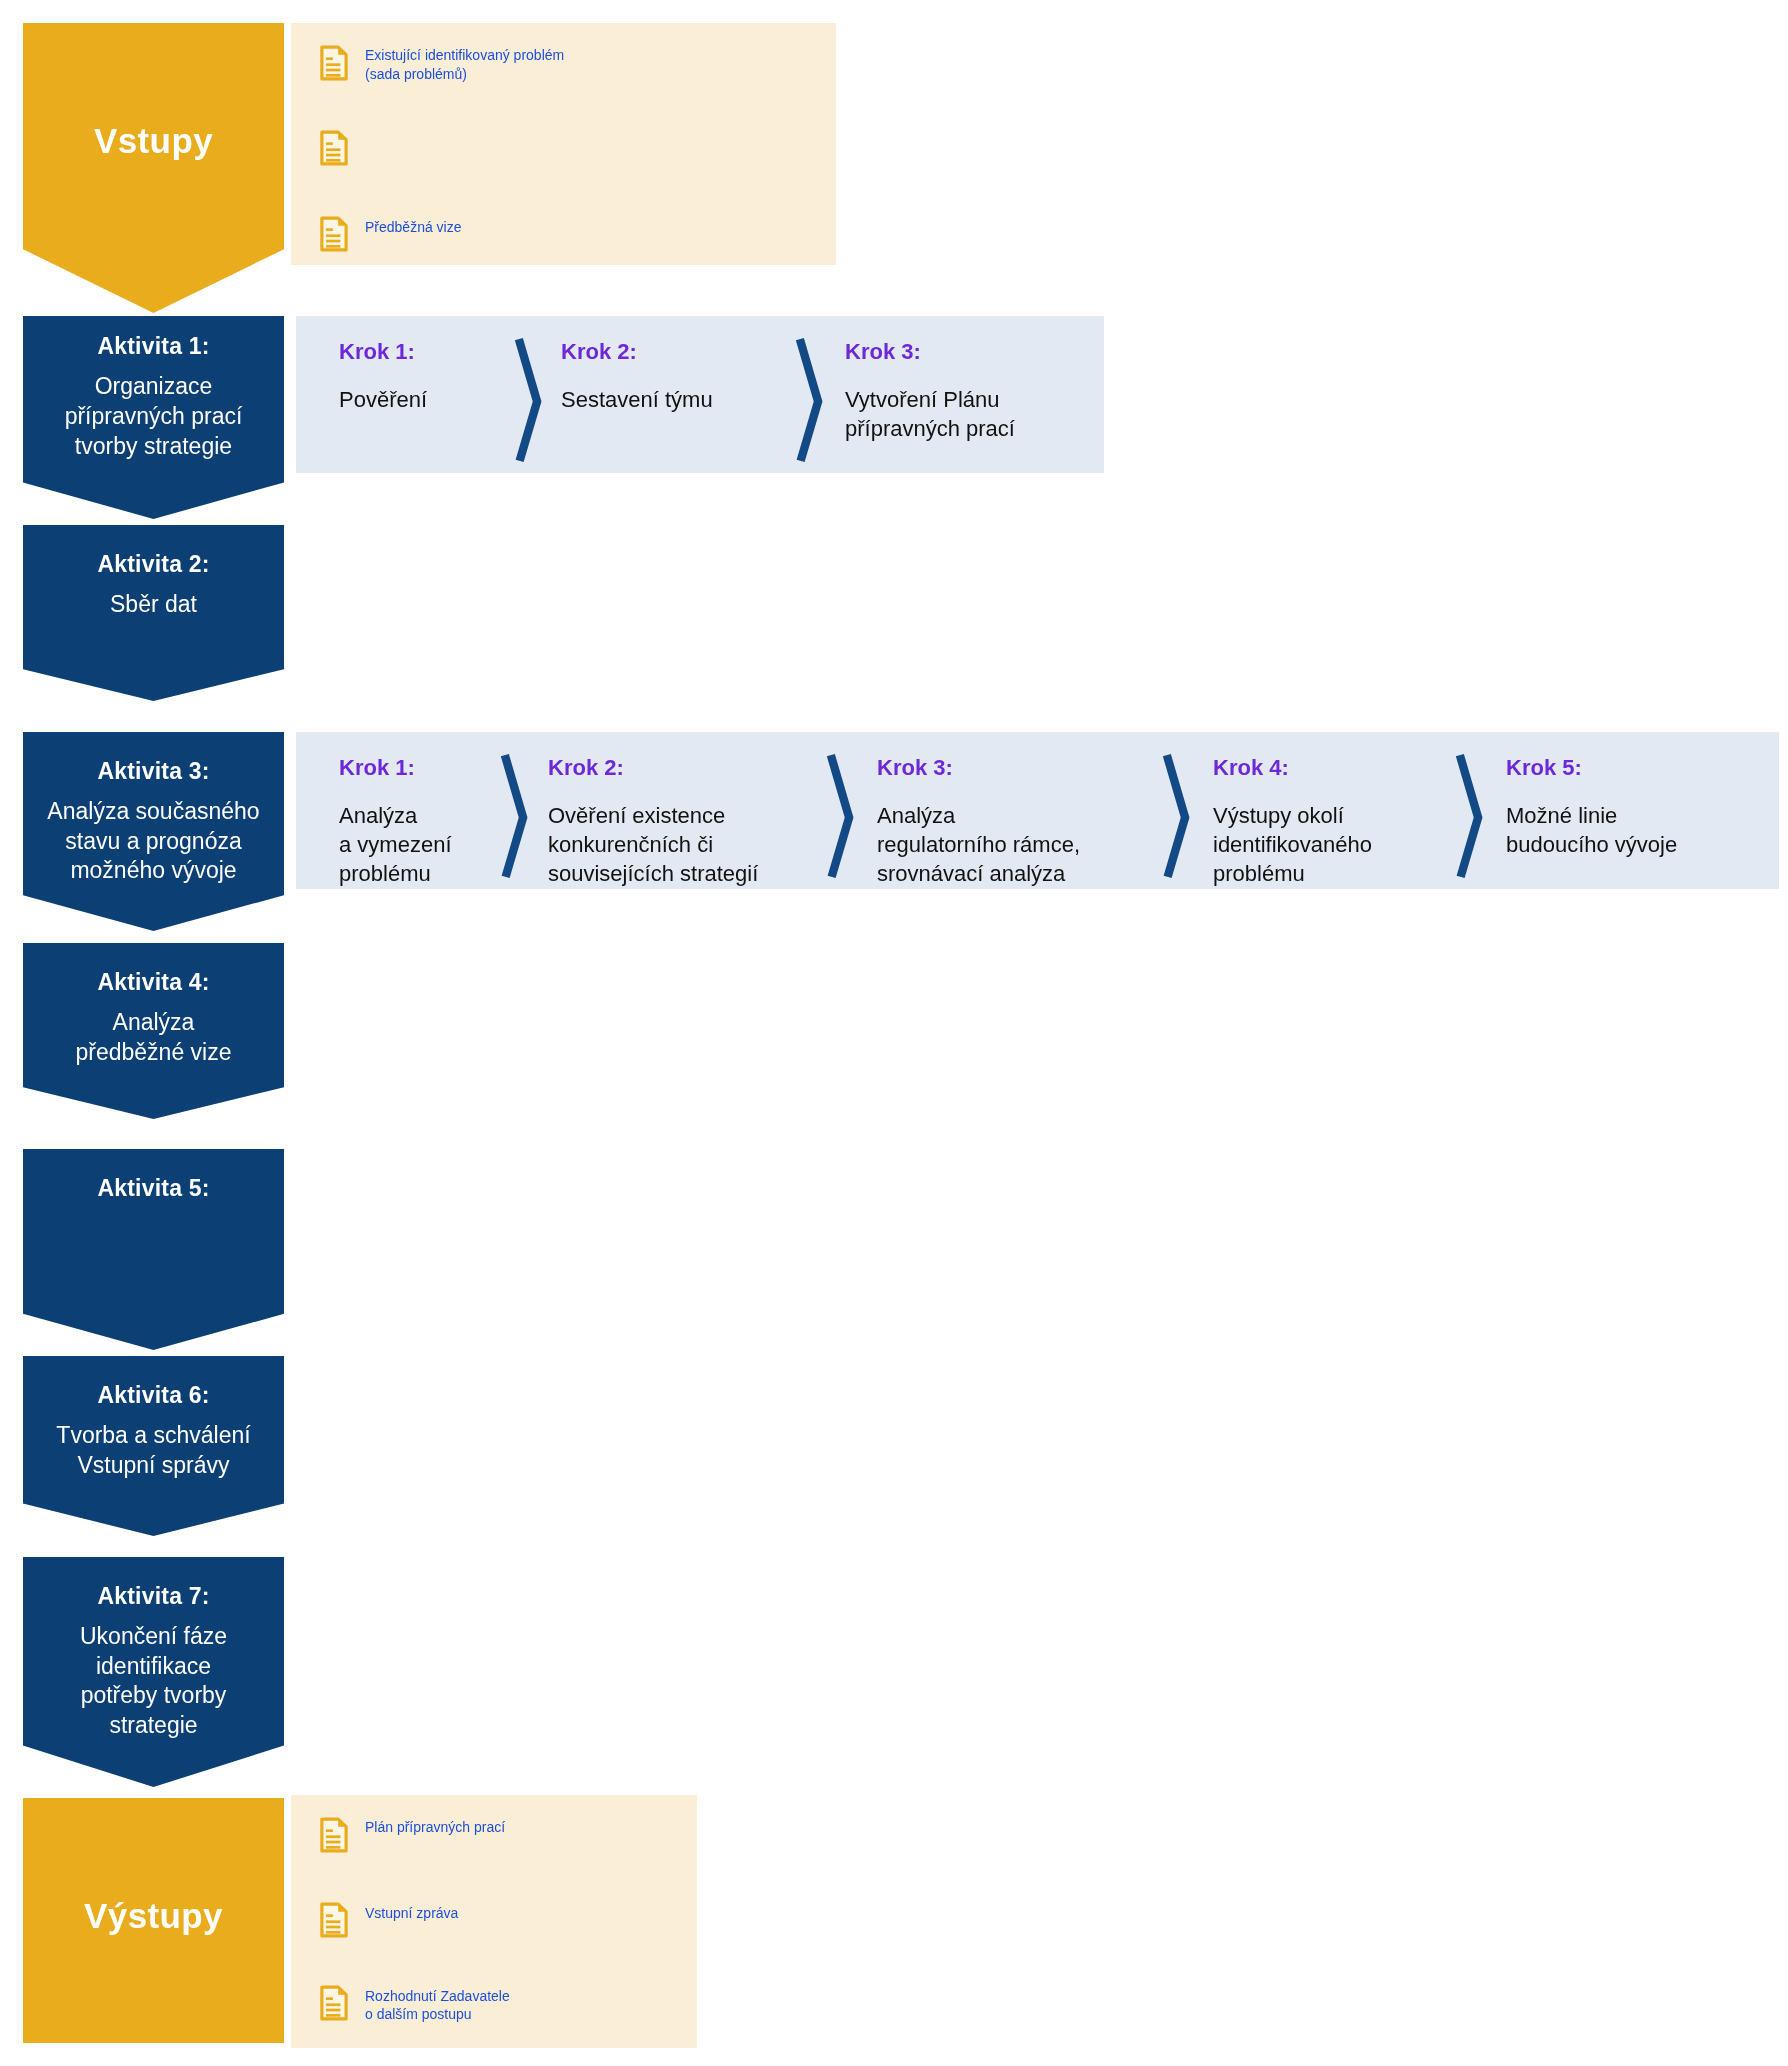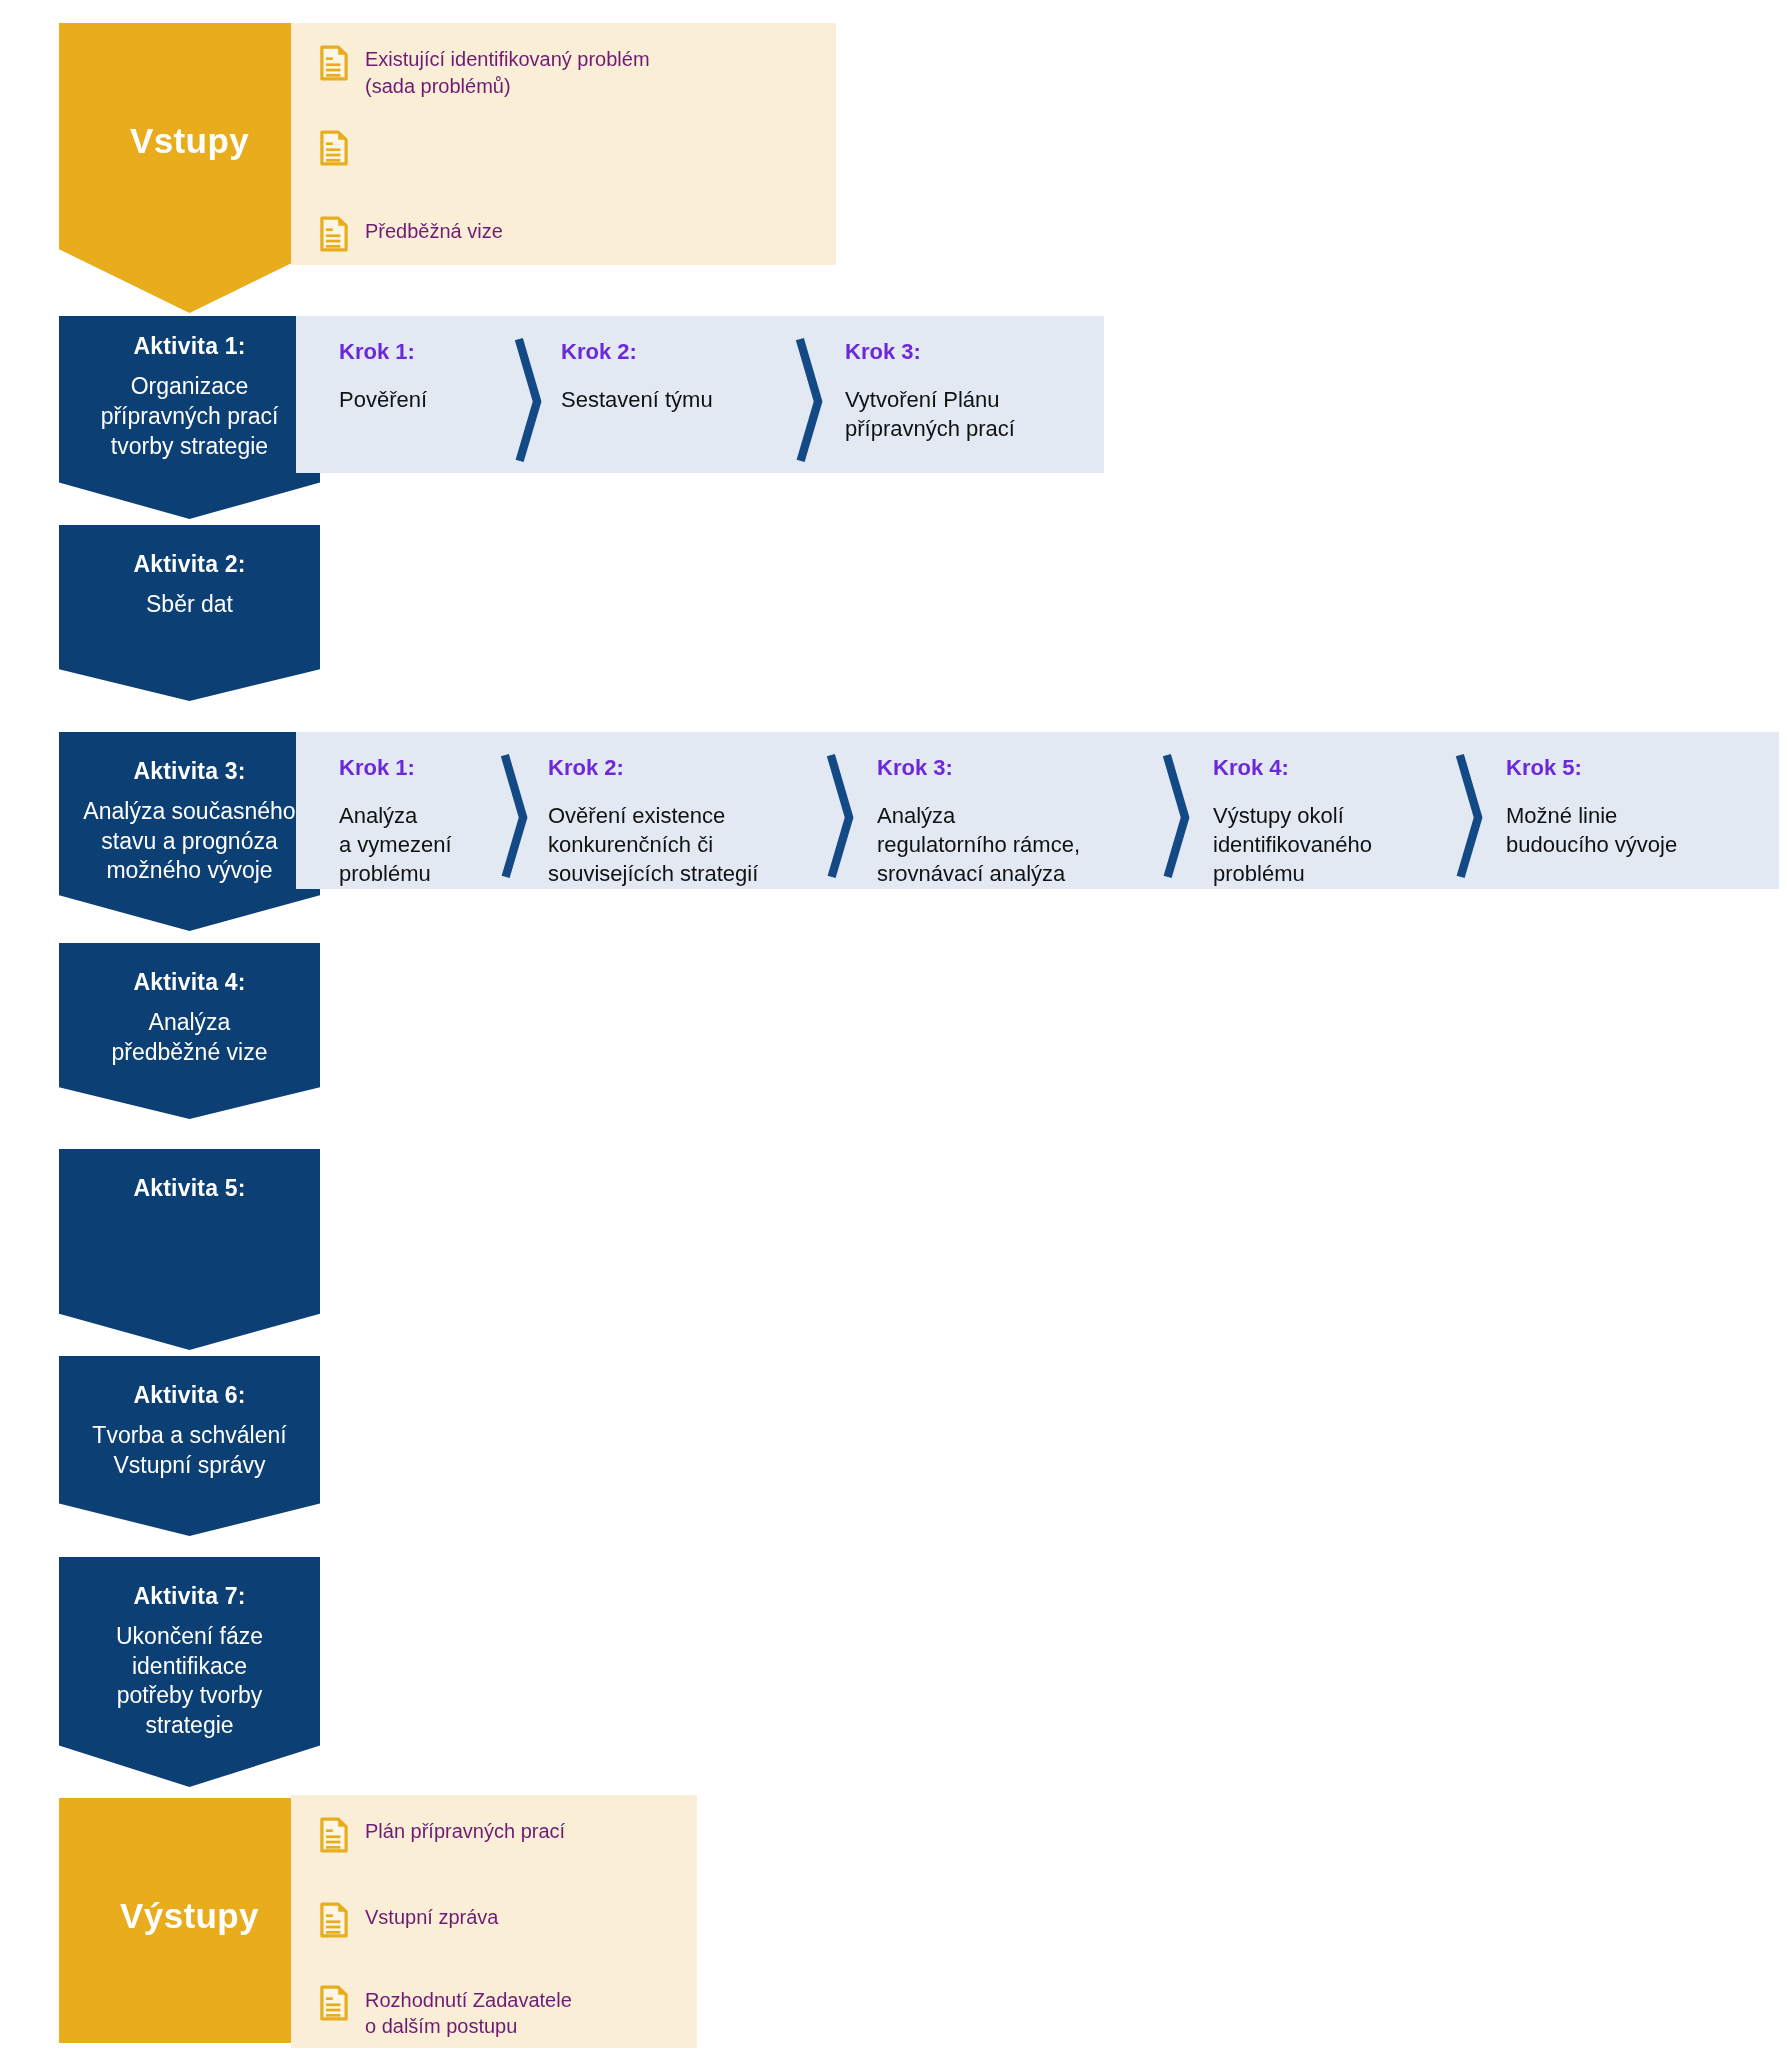--- a/index.html
+++ b/index.html
@@ -13,21 +13,20 @@
   .canvas{position:absolute;left:0;top:0;width:1789px;height:2066px;}
 
   
   .leftblock{
     position:absolute;left:23px;width:261px;
     display:flex;flex-direction:column;
     align-items:center;justify-content:flex-start;
     box-sizing:border-box;
     text-align:center;
     color:#ffffff;
-    margin-left:36px;
   }
   .chev-gold{
     background:#E8AC1C;
     clip-path:polygon(0 0,100% 0,100% 78%,50% 100%,0 78%);
   }
   .chev-navy{
     background:#0C3F74;
     clip-path:polygon(0 0,100% 0,100% 82%,50% 100%,0 82%);
   }
   .plain-gold{background:#E8AC1C;}
@@ -56,23 +55,23 @@
     background:#FAEFD6;
     box-sizing:border-box;
   }
   .io-item{
     position:absolute;
     display:flex;
     align-items:flex-start;
     gap:17px;
   }
   .io-text{
-    font-size:20px;
+    font-size:14px;
     line-height:1.33;
-    color:#701a75;
+    color:#1d4ed8;
     white-space:pre-line;
     padding-top:1.5px;
   }
   .doc-icon{flex:0 0 auto;width:28px;height:36px;display:block;}
 
   
   .step-panel{
     position:absolute;
     background:#E3E9F3;
     box-sizing:border-box;

